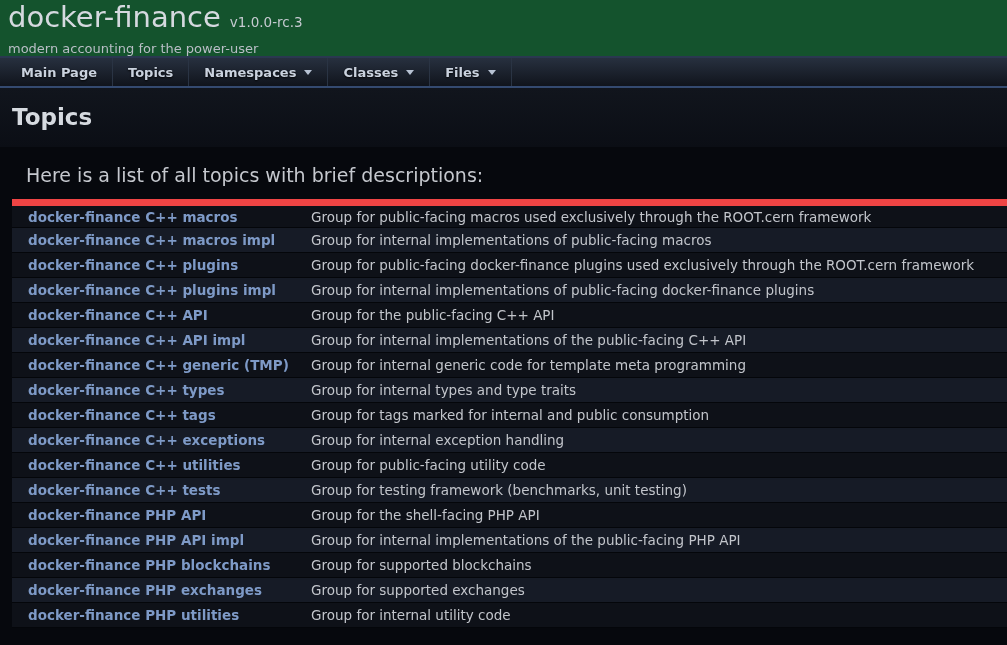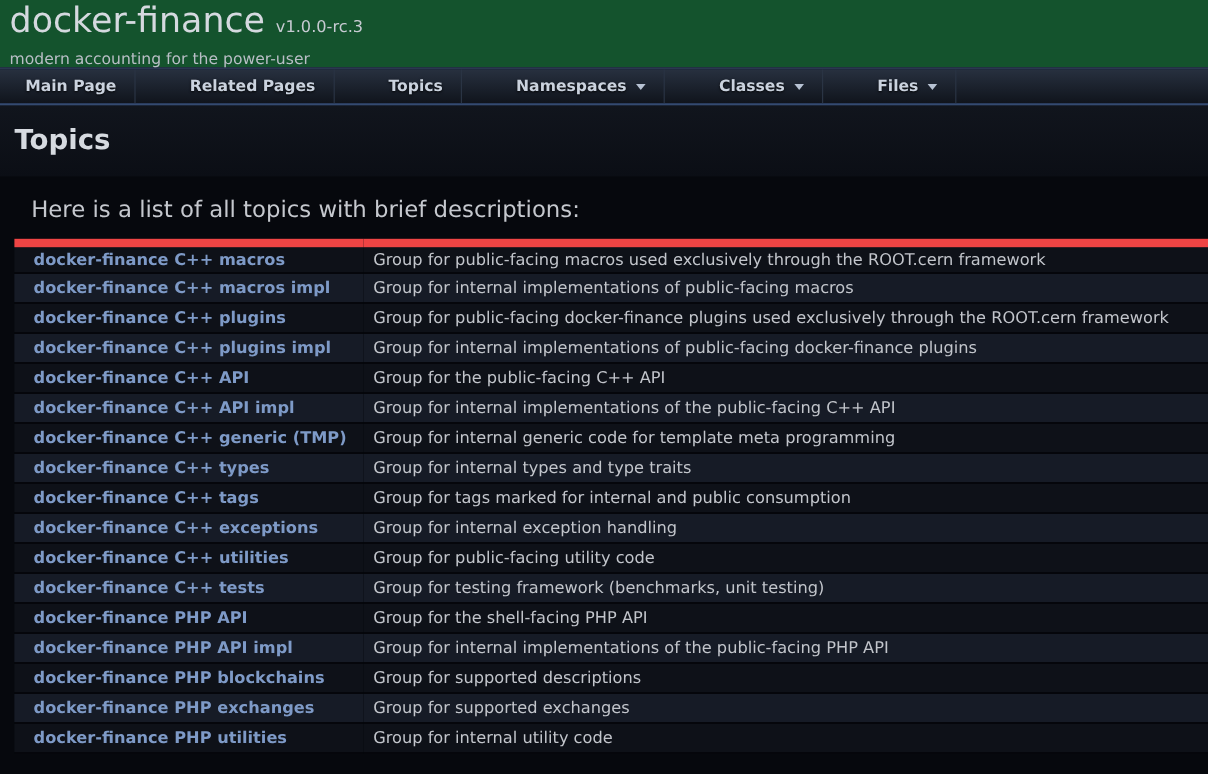--- a/index.html
+++ b/index.html
@@ -22,21 +22,20 @@
 
   
   .navbar {
     display: flex;
     align-items: stretch;
     height: 32px;
     background: linear-gradient(#27303f, #10141c);
     border-top: 2px solid #2a3850;
     border-bottom: 2px solid #344a70;
     padding-left: 6px;
-    gap: 30px;
   }
   .tab {
     display: flex; align-items: center;
     padding: 0 15px;
     font-size: 13px; font-weight: bold;
     color: #cad2de;
     text-shadow: 0 1px 2px rgba(0,0,0,0.9);
     border-right: 1px solid #2a3444;
     text-decoration: none;
     cursor: pointer;
@@ -88,24 +87,20 @@
   </div>
   <div class="project-brief">modern accounting for the power-user</div>
 </div>
 
 <div class="navbar">
   <a class="tab">
     <span class="tab-label">Main Page</span>
 
   </a>
 
-  <a class="tab">
-    <span class="tab-label">Related Pages</span>
-
-  </a>
 
   <a class="tab">
     <span class="tab-label">Topics</span>
 
   </a>
 
   <a class="tab">
     <span class="tab-label">Namespaces</span>
     <span class="arrow"></span>
   </a>
@@ -224,21 +219,21 @@
     <td class="entry">
       <a class="el">docker-finance PHP API impl</a>
     </td>
     <td class="desc">Group for internal implementations of the public-facing PHP API</td>
   </tr>
 
   <tr>
     <td class="entry">
       <a class="el">docker-finance PHP blockchains</a>
     </td>
-    <td class="desc">Group for supported descriptions</td>
+    <td class="desc">Group for supported blockchains</td>
   </tr>
 
   <tr>
     <td class="entry">
       <a class="el">docker-finance PHP exchanges</a>
     </td>
     <td class="desc">Group for supported exchanges</td>
   </tr>
 
 

